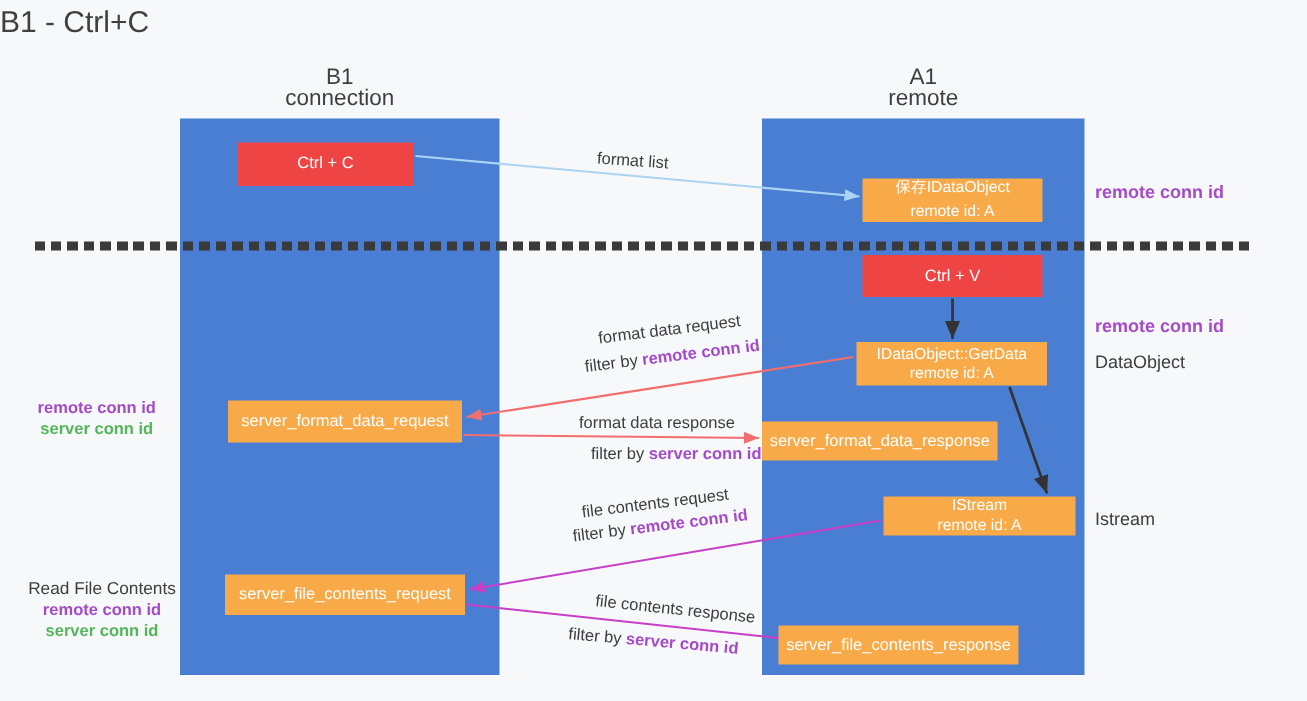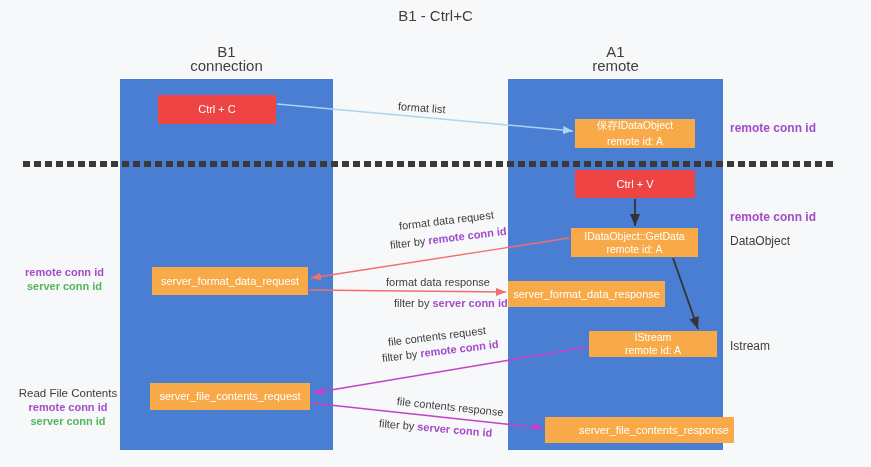--- a/index.html
+++ b/index.html
@@ -2,42 +2,42 @@
 <html><head>
 <meta charset="utf-8">
 <style>
   html,body{margin:0;padding:0;background:#f7f8f9;}
   #canvas{
     position:relative;width:871px;height:467px;overflow:hidden;
     background:#f7f8f9;
     font-family:"Liberation Sans","DejaVu Sans",sans-serif;
     color:#3d3d3d;
   }
-  .title{position:absolute;left:0;right:0;top:6px;text-align:center;
-    font-size:15px;line-height:19px;color:#3f3f3f;}
+  .title{position:absolute;left:0;right:0;top:6px;
+    font-size:20px;line-height:19px;color:#3f3f3f;}
   .col-header{position:absolute;text-align:center;font-size:15px;line-height:14px;color:#3f3f3f;}
   #header-b1{left:120px;top:45px;width:213px;}
   #header-a1{left:508px;top:45px;width:215px;}
   .lifeline{position:absolute;top:79px;height:371px;background:#4a7ed3;z-index:1;}
   #lifeline-b1{left:120px;width:213px;}
   #lifeline-a1{left:508px;width:215px;}
   #arrow-layer{position:absolute;left:0;top:0;z-index:2;pointer-events:none;}
   .node{position:absolute;display:flex;flex-direction:column;align-items:center;justify-content:center;
     color:#fff;font-size:11px;line-height:13px;text-align:center;z-index:3;white-space:nowrap;}
   .green{background:#ef4444;align-items:center;}
   .orange{background:#f8a948;}
   #node-ctrl-c{left:158px;top:95px;width:118px;height:29px;}
   #node-save-idataobject{left:575px;top:119px;width:120px;height:29px;font-size:10.5px;justify-content:space-between;}
   #node-ctrl-v{left:575px;top:170px;width:120px;height:28px;}
   #node-getdata{left:571px;top:228px;width:127px;height:29px;font-size:10.5px;}
   #node-format-request{left:152px;top:267px;width:156px;height:28px;}
   #node-format-response{left:508px;top:281px;width:157px;height:26px;}
   #node-istream{left:589px;top:331px;width:128px;height:26px;font-size:10.5px;}
   #node-file-request{left:150px;top:383px;width:160px;height:27px;align-items:center;}
-  #node-file-response{left:545px;top:417px;width:160px;height:26px;padding-left:29px;}
+  #node-file-response{left:519px;top:417px;width:160px;height:26px;}
   .dashline{position:absolute;left:23px;top:161px;width:810px;height:6px;z-index:2;
     background:repeating-linear-gradient(90deg,#3a3a3a 0 7px,transparent 7px 11px);}
   .lbl{position:absolute;font-size:11px;color:#3d3d3d;white-space:nowrap;z-index:4;
     display:flex;gap:3px;transform-origin:left center;}
   .purple{color:#a44bc8;font-weight:bold;}
   .greentx{color:#54b65a;font-weight:bold;}
   #lbl-format-list{left:398px;top:100px;transform:rotate(4deg);}
   #lbl-fdr{left:399px;top:220px;transform:rotate(-7deg);}
   #lbl-fbr1{left:390px;top:239px;transform:rotate(-7deg);}
   #lbl-fdresp{left:386px;top:276px;}

